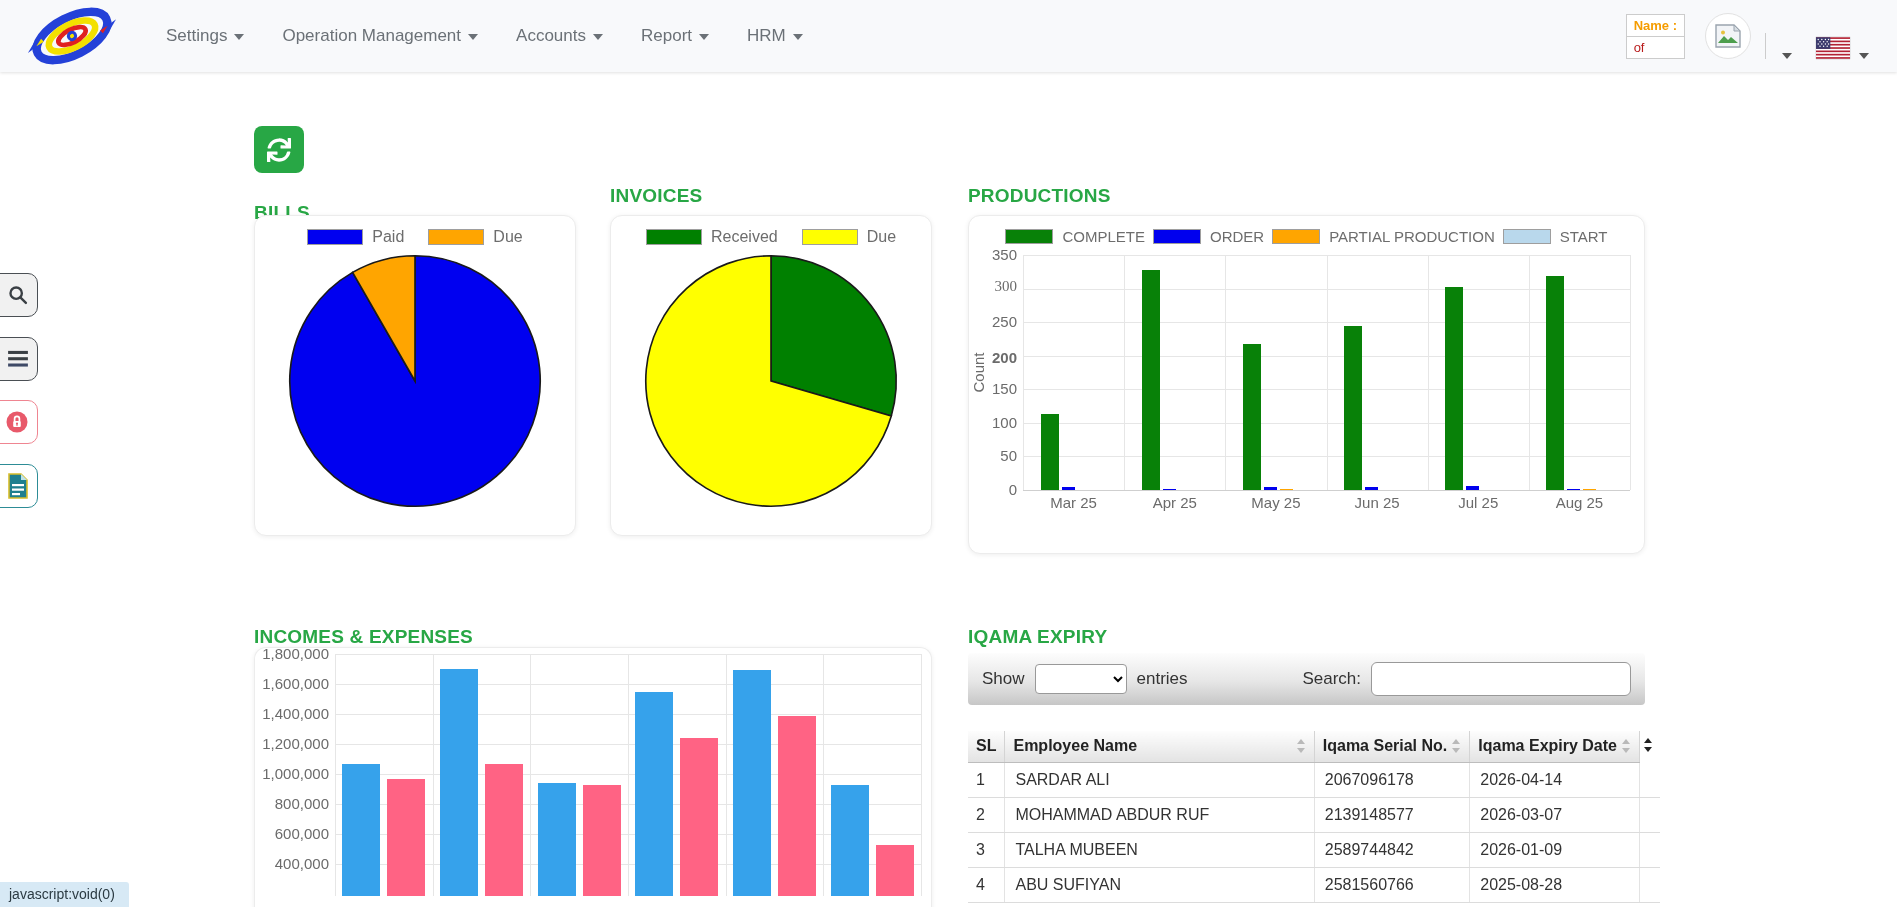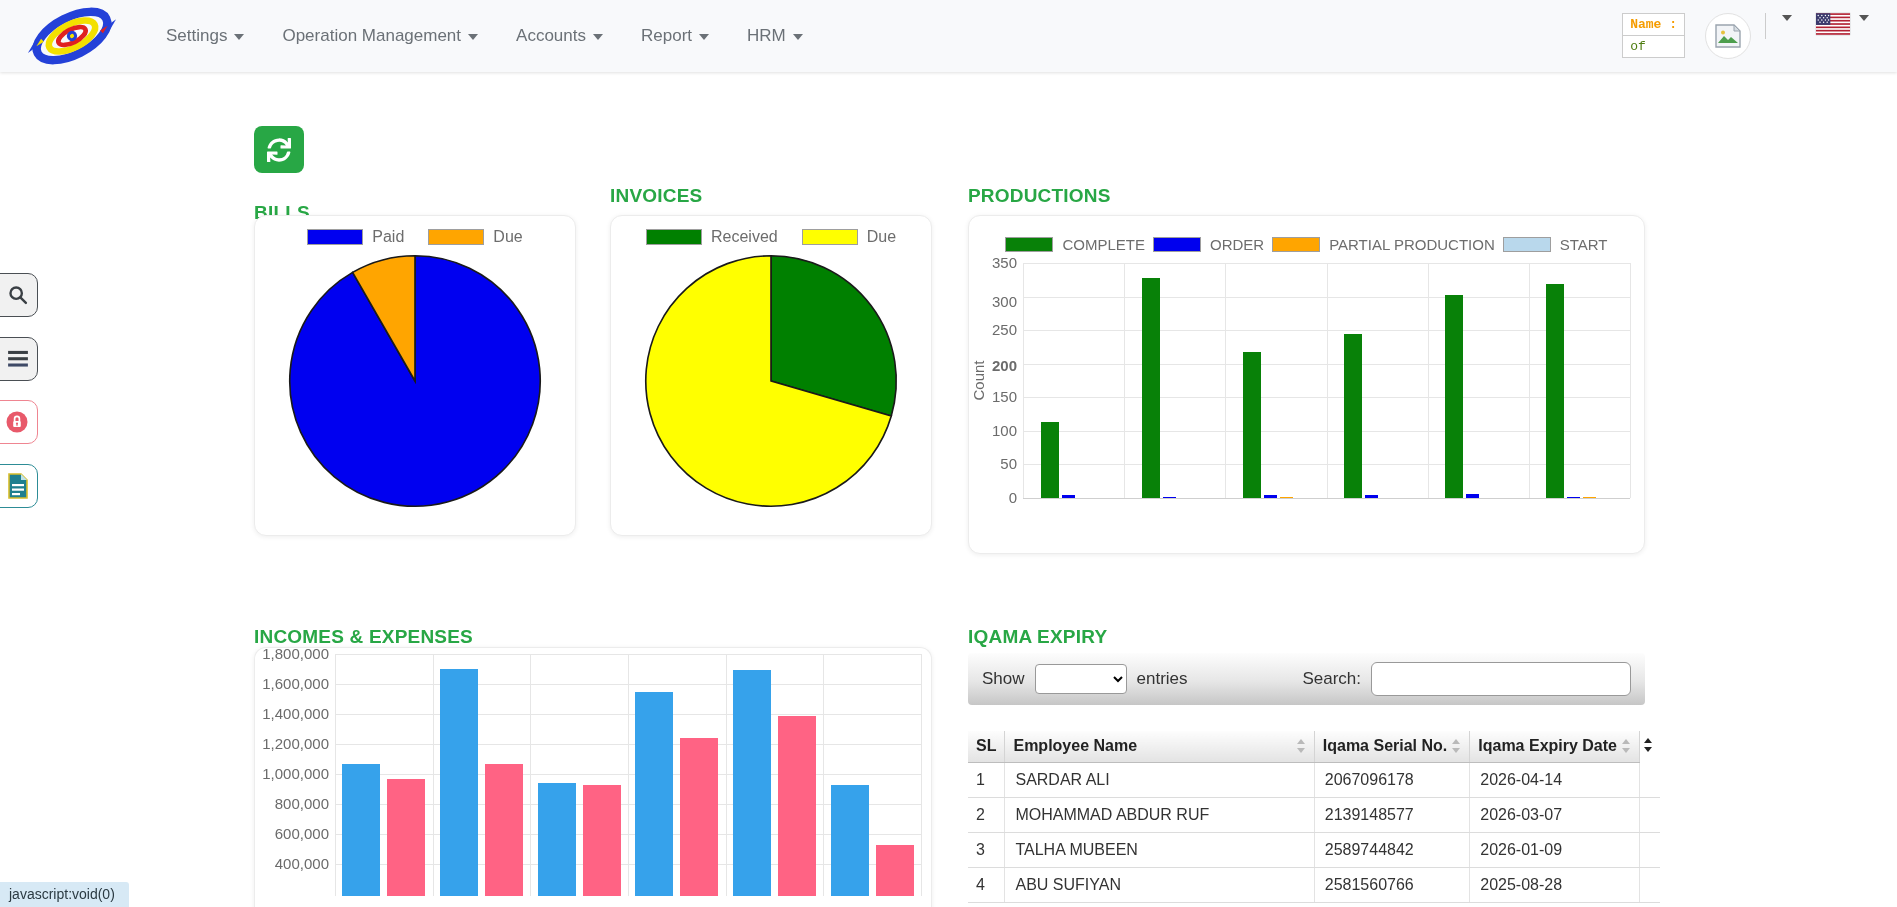--- a/index.html
+++ b/index.html
@@ -9,25 +9,25 @@
 
   
   .navbar { position:absolute; top:0; left:0; width:100%; height:72px;
     background:#f8f9fb; display:flex; align-items:center; padding:0 28px 0 24px;
     box-shadow:0 1px 3px rgba(0,0,0,.12); z-index:20; }
   .logo { width:96px; height:60px; flex:0 0 auto; }
   .nav-menu { display:flex; align-items:center; gap:38px; margin-left:46px; }
   .nav-item { display:flex; align-items:center; gap:7px; color:#6b7177; font-size:17px; cursor:pointer; }
   .caret { width:0; height:0; border-left:5px solid transparent; border-right:5px solid transparent;
     border-top:6px solid #6b7177; margin-top:2px; }
-  .nav-right { margin-left:auto; display:flex; align-items:flex-start;font-family:Liberation Mono, monospace; }
+  .nav-right { margin-left:auto; display:flex; align-items:flex-end; }
   .name-box { border:1px solid #ccc; background:#fff; font-size:13px; min-width:52px; }
   .name-box .cell { padding:3px 7px; }
   .name-box .cell.top { color:#f59c00; border-bottom:1px solid #ccc; font-weight:bold; }
-  .name-box .cell.bot { color:#4d7c0f; }
+  .name-box .cell.bot { color:#b91c1c; }
   .avatar { width:46px; height:46px; border-radius:50%; border:1px solid #e2e2e2; background:#fff;
     display:flex; align-items:center; justify-content:center; margin-left:20px; cursor:pointer; }
   .vdivider { width:1px; height:26px; background:#ccc; margin:0 16px 0 14px; }
   .flag { margin:0 9px 0 24px; cursor:pointer; box-shadow:0 0 1px rgba(0,0,0,.4); }
   .caret.dark { border-top-color:#555; cursor:pointer; }
 
   
   .side-btn { position:absolute; left:-10px; width:48px; height:44px; border-radius:10px;
     background:#f1f1f1; border:1.5px solid #4a4f54; display:flex; align-items:center;
     justify-content:flex-end; padding-right:8px; cursor:pointer; z-index:15; }
@@ -36,21 +36,21 @@
 
   
   .sec-title { position:absolute; color:#28a745; font-size:19px; font-weight:600; letter-spacing:.2px; }
   .card { position:absolute; background:#fff; border:1px solid #ececec; border-radius:12px;
     box-shadow:0 1px 5px rgba(0,0,0,.07); }
   .refresh-btn { position:absolute; left:254px; top:126px; width:50px; height:47px; background:#28a745;
     border:none; border-radius:8px; display:flex; align-items:center; justify-content:center; cursor:pointer; }
 
   
   .legend { display:flex; justify-content:center; align-items:center; gap:24px; margin-top:12px; }
-  .legend.small { gap:8px; margin-top:20px; }
+  .legend.small { gap:8px; margin-top:12px; }
   .legend-item { display:flex; align-items:center; gap:9px; cursor:pointer; }
   .swatch { width:56px; height:16px; border:1px solid #9e9e9e; display:inline-block; }
   .legend.small .swatch { width:48px; height:15px; }
   .legend-label { font-size:16px; color:#6d6d6d; }
   .legend.small .legend-label { font-size:15px; }
 
   
   .pie-holder { width:270px; height:258px; margin:6px auto 0; display:flex; justify-content:center; }
   .pie-holder svg { width:258px; height:258px; }
 
@@ -289,21 +289,21 @@
       <div class="y-rot">
           <span>Count</span>
         </div>
       <div class="yticks">
           <div class="ytick" style="top: 226px;">0</div>
           <div class="ytick" style="top: 192.429px;">50</div>
           <div class="ytick" style="top: 158.857px;">100</div>
           <div class="ytick" style="top: 125.286px;">150</div>
           <div class="ytick" style="top: 94px; font-weight: bold;">200</div>
           <div class="ytick" style="top: 58.1429px;">250</div>
-          <div class="ytick" style="top: 30px;">300</div>
+          <div class="ytick" style="top: 23px; font-family: Liberation Serif, serif;">300</div>
           <div class="ytick" style="top: -9px;">350</div>
         </div>
       <div class="plot">
           <div class="grid-h" style="top: 235px; background: rgb(207, 207, 207);"></div>
           <div class="grid-h" style="top: 201.429px;"></div>
           <div class="grid-h" style="top: 167.857px;"></div>
           <div class="grid-h" style="top: 134.286px;"></div>
           <div class="grid-h" style="top: 100.714px;"></div>
           <div class="grid-h" style="top: 67.1429px;"></div>
           <div class="grid-h" style="top: 33.5714px;"></div>
@@ -348,20 +348,28 @@
             </div>
             <div class="bar-group" style="gap: 3px;">
               <div class="bar" style="width: 18px; height: 214.186px; background: rgb(8, 129, 8);"></div>
               <div class="bar" style="width: 13px; height: 1.5px; background: rgb(0, 0, 238);"></div>
               <div class="bar" style="width: 13px; height: 1.5px; background: rgb(255, 165, 0);"></div>
               <div class="bar" style="width: 13px; height: 0px; background: rgb(185, 216, 236);"></div>
             </div>
           </div>
         </div>
     </div>
+    <div class="xlabels" style="margin-left:54px; margin-right:14px">
+        <div>Mar 25</div>
+        <div>Apr 25</div>
+        <div>May 25</div>
+        <div>Jun 25</div>
+        <div>Jul 25</div>
+        <div>Aug 25</div>
+      </div>
   </div>
 
   <div class="card" style="left:254px; top:647px; width:678px; height:290px; border-bottom:none">
     <div class="chart-body" style="height:242px; margin-top:6px">
       <div class="yticks wide">
           <div class="ytick" style="top: -9px;">1,800,000</div>
           <div class="ytick" style="top: 21px;">1,600,000</div>
           <div class="ytick" style="top: 51px;">1,400,000</div>
           <div class="ytick" style="top: 81px;">1,200,000</div>
           <div class="ytick" style="top: 111px;">1,000,000</div>

